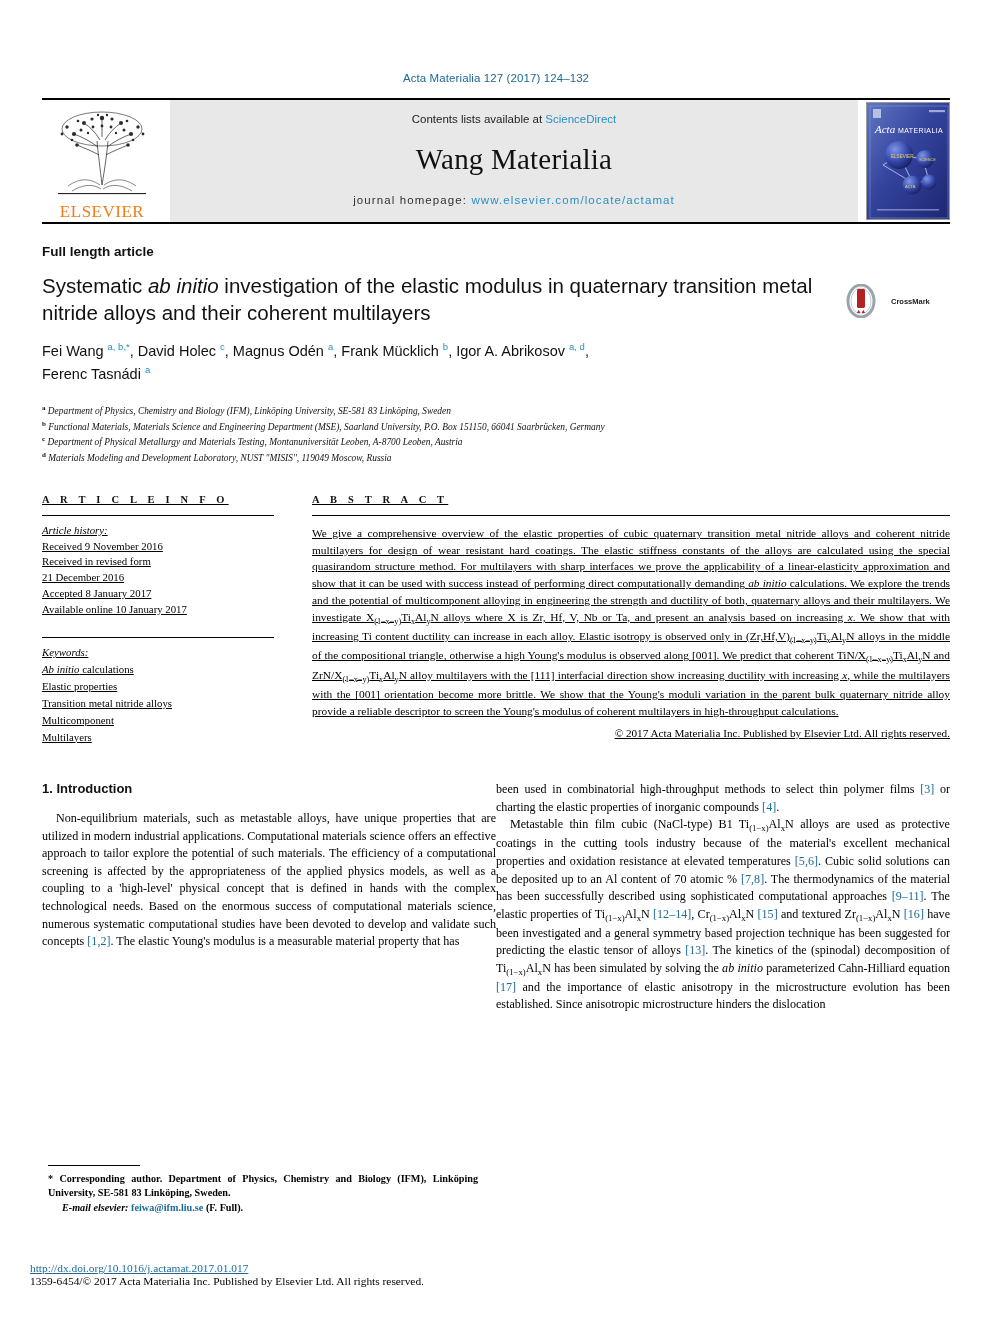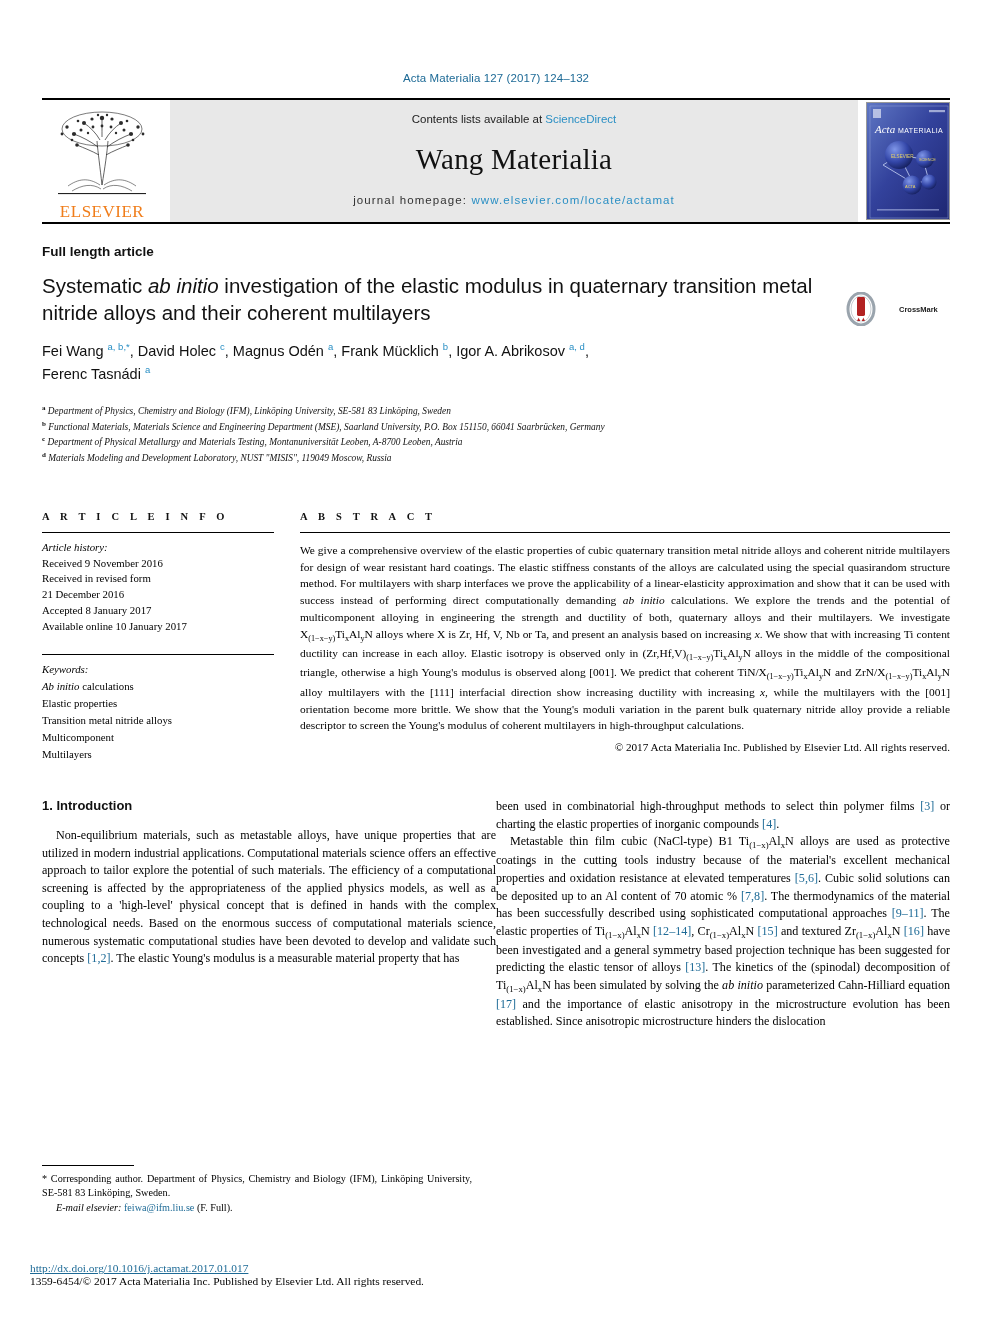--- a/index.html
+++ b/index.html
@@ -94,37 +94,37 @@
   .cover-thumb svg { display: block; }
 
   
   .art-type {
     font-family: "Liberation Sans", sans-serif;
     font-size: 13.5px;
     font-weight: bold;
     margin-top: 20px;
     color: #111;
   }
-  .title-row { display: flex; align-items: flex-end; margin-top: 13px; }
+  .title-row { display: flex; align-items: center; margin-top: 13px; }
   .art-title {
     flex: 1 1 auto;
     font-family: "Liberation Sans", sans-serif;
     font-size: 20.5px;
     line-height: 1.32;
     font-weight: normal;
     color: #111;
     margin: 0;
     padding-right: 16px;
   }
   .art-title em { font-style: italic; }
   .crossmark {
     flex: 0 0 106px;
     display: flex;
     align-items: center;
-    gap: 21px;
+    gap: 13px;
     padding-top: 4px;
   }
   .crossmark-label {
     font-family: "Liberation Sans", sans-serif;
     font-size: 7.5px;
     font-weight: bold;
     color: #222;
   }
 
   .authors {
@@ -142,22 +142,23 @@
     font-style: italic;
     font-size: 9.4px;
     line-height: 1.52;
     color: #111;
   }
   .affil sup { font-style: normal; font-size: 7px; font-weight: bold; }
 
   
   .info-abs {
     display: flex;
-    margin-top: 46px;
-    gap: 26px;
+    margin-top: 29px;
+    gap: 38px;
+    text-decoration: underline;
   }
   .col-info { flex: 0 0 232px; }
   .col-abs { flex: 1 1 auto; }
   .sec-head {
     font-family: "Liberation Serif", serif;
     font-size: 10.5px;
     font-weight: bold;
     letter-spacing: 4.2px;
     color: #111;
   }
@@ -222,23 +223,24 @@
   }
   .para + .para { text-indent: 14px; }
   .para.indent { text-indent: 14px; }
   .ref { color: #1d6a96; }
   .para em { font-style: italic; }
   sub { font-size: .72em; }
 
   
   .footnote-wrap {
     position: absolute;
-    left: 42px;
+    left: 48px;
     bottom: 108px;
     width: 430px;
+    font-weight: bold;
   }
   .fn-rule { border-top: 1px solid #000; width: 92px; margin-bottom: 6px; }
   .footnote {
     font-family: "Liberation Serif", serif;
     font-size: 10.2px;
     line-height: 1.42;
     text-align: justify;
   }
   .footnote em { font-style: italic; }
   .link { color: #1d6a96; }

